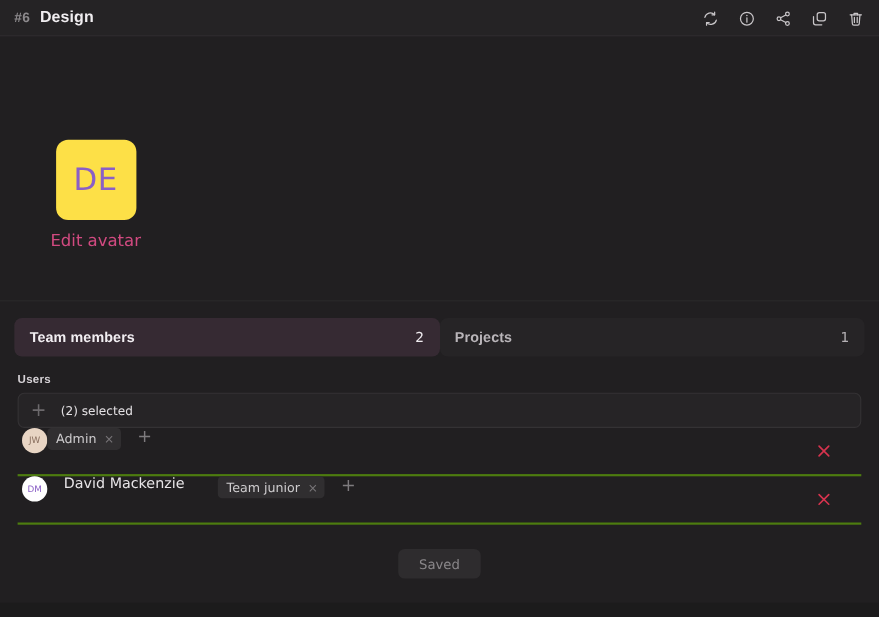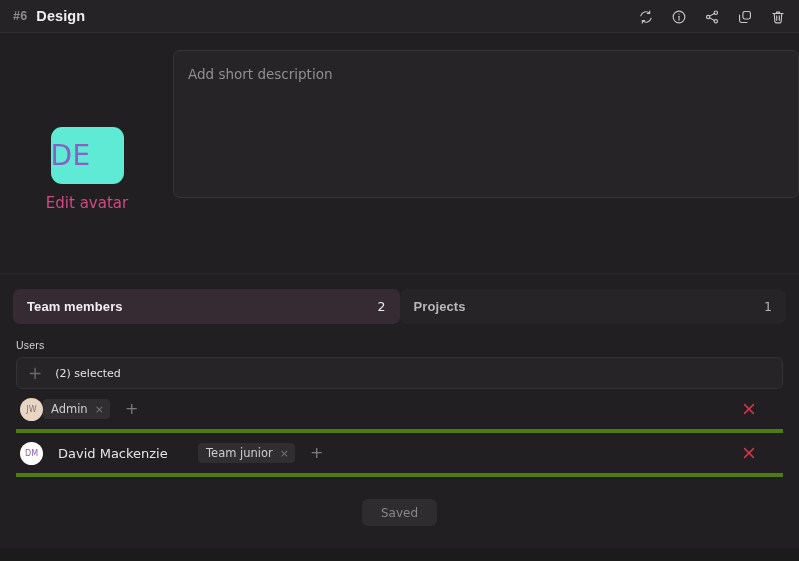--- a/index.html
+++ b/index.html
@@ -79,26 +79,26 @@
     width: 142px;
     flex: 0 0 142px;
     display: flex;
     flex-direction: column;
     align-items: center;
     padding-top: 77px;
     box-sizing: border-box;
   }
   .avatar-box {
     width: 73px;
-    height: 57px;
+    height: 73px;
     border-radius: 11px;
-    background: #5eead4;
-    display: flex;
-    align-items: center;
-    justify-content: flex-start;
+    background: #fde047;
+    display: flex;
+    align-items: center;
+    justify-content: center;
     cursor: pointer;
   }
   .avatar-initials {
     font-size: 28px;
     color: #8a5fc6;
     letter-spacing: 0.5px;
     font-family: "DejaVu Sans", sans-serif;
   }
   .edit-avatar {
     margin-top: 10px;
@@ -176,21 +176,21 @@
   }
   .tab.active .tab-count { color: #f0ecf0; }
 
   
   .users-wrap {
     padding: 15px 16px 0 16px;
     box-sizing: border-box;
   }
   .users-label {
     font-size: 10.5px;
-    font-weight: normal;
+    font-weight: bold;
     color: #d6d2d6;
     letter-spacing: 0.2px;
     margin-bottom: 6px;
   }
   .selector {
     height: 32px;
     background: #262426;
     border: 1px solid #343234;
     border-radius: 6px;
     display: flex;
@@ -209,22 +209,21 @@
   .selector-text {
     font-size: 11px;
     color: #e3e0e3;
     font-family: "DejaVu Sans", sans-serif;
   }
 
   .user-row {
     position: relative;
     height: 44px;
     display: flex;
-    align-items: center;
-    border-bottom: 4px solid #4d7c0f;
+    border-bottom: 2px solid #4d7c0f;
     box-sizing: border-box;
   }
   .u-avatar {
     width: 23px;
     height: 23px;
     border-radius: 50%;
     display: flex;
     align-items: center;
     justify-content: center;
     font-size: 8px;
@@ -363,23 +362,20 @@
 
   <div class="top-section">
     <div class="avatar-col">
       <div class="avatar-box">
         <span class="avatar-initials">DE</span>
       </div>
       <div class="edit-avatar">Edit avatar</div>
     </div>
 
     <div class="desc-col">
-      <div class="desc-box">
-        <span class="desc-placeholder">Add short description</span>
-      </div>
     </div>
   </div>
 
   <div class="divider"></div>
 
   <div class="tabs">
     <div class="tab active">
       <span class="tab-label">Team members</span>
       <span class="tab-count">2</span>
     </div>

